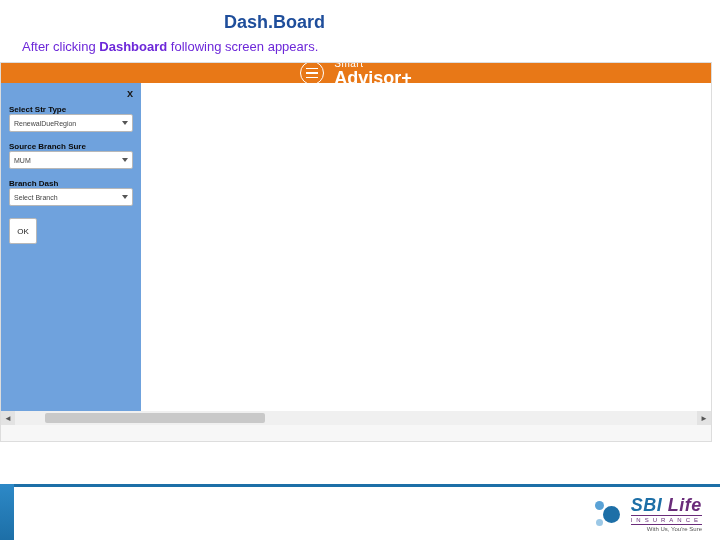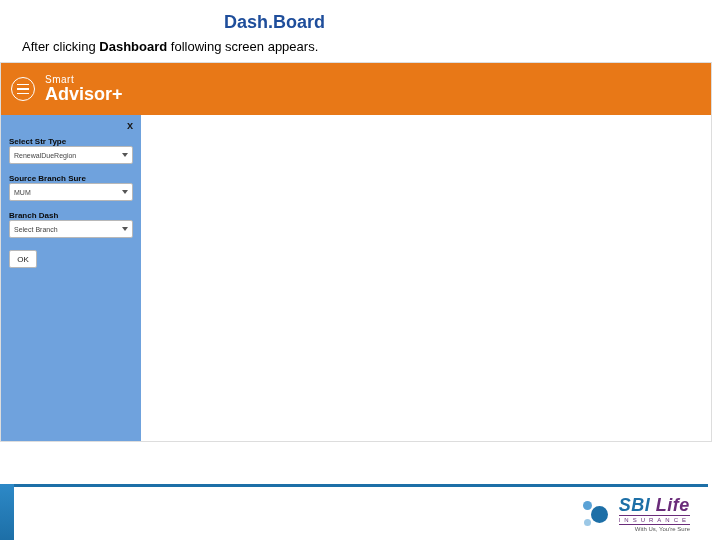--- a/index.html
+++ b/index.html
@@ -1,47 +1,47 @@
 <!DOCTYPE html>
 <html><head>
 <meta charset="utf-8">
 <style>
   * { box-sizing: border-box; margin: 0; padding: 0; }
   html, body { width: 720px; height: 540px; font-family: Arial, sans-serif; background: #fff; overflow: hidden; }
 
   .slide { width: 720px; height: 540px; position: relative; display: flex; flex-direction: column; }
 
   .slide-title { color: #1f4e9b; font-size: 18px; font-weight: 700; text-align: left; padding: 12px 0 6px 224px; }
-  .slide-caption { color: #000000; font-size: 13px; padding: 0 0 8px 22px; }
+  .slide-caption { color: #6d28d9; font-size: 13px; padding: 0 0 8px 22px; }
   .slide-caption .bold { font-weight: 700; }
 
   .app-frame { position: relative; width: 712px; height: 380px; margin-left: 0; border: 1px solid #ddd; background: #f7f7f7; overflow: hidden; }
 
-  .app-header { height: 52px; background: #e87817; display: flex; align-items: center; padding: 0 10px; color: #fff; gap: 10px; }
+  .app-header { height: 20px; background: #e87817; display: flex; align-items: center; padding: 0 10px; color: #fff; gap: 10px; justify-content: center; }
   .menu-icon { width: 24px; height: 24px; border: 1.5px solid #fff; border-radius: 50%; display: flex; flex-direction: column; justify-content: center; align-items: center; gap: 3px; }
   .menu-icon span { width: 12px; height: 1.5px; background: #fff; }
   .brand { line-height: 1; }
   .brand-top { font-size: 10px; font-weight: 400; letter-spacing: .5px; }
   .brand-bottom { font-size: 18px; font-weight: 700; }
 
   .app-body { display: flex; height: calc(100% - 36px - 14px); background: #fff; }
   .sidebar { width: 140px; background: #6fa2dd; height: 100%; position: relative; padding: 22px 8px 8px 8px; display: flex; flex-direction: column; gap: 10px; }
   .close-x { position: absolute; top: 4px; right: 8px; color: #1a1a1a; font-size: 11px; font-weight: 700; cursor: pointer; }
   .field-label { color: #0a0a0a; font-size: 8px; font-weight: 700; }
   .select { width: 100%; height: 18px; background: #fff; border: 1px solid #b8b8b8; border-radius: 2px; display: flex; align-items: center; justify-content: space-between; padding: 0 4px; font-size: 7px; color: #444; cursor: pointer; }
   .select .caret { width: 0; height: 0; border-left: 3px solid transparent; border-right: 3px solid transparent; border-top: 4px solid #555; }
-  .ok-btn { width: 28px; height: 18px; background: #fff; border: 1px solid #b8b8b8; border-radius: 2px; font-size: 8px; color: #1a1a1a; display: flex; align-items: center; justify-content: center; cursor: pointer; margin-top: 2px; }
+  .ok-btn { width: 28px; height: 26px; background: #fff; border: 1px solid #b8b8b8; border-radius: 2px; font-size: 8px; color: #1a1a1a; display: flex; align-items: center; justify-content: center; cursor: pointer; margin-top: 2px; }
   .main { flex: 1; background: #fff; }
 
   .hscroll { height: 14px; background: #eee; display: flex; align-items: center; }
   .hscroll .arrow { width: 14px; height: 14px; background: #e3e3e3; display: flex; align-items: center; justify-content: center; font-size: 8px; color: #555; }
   .hscroll .track { flex: 1; height: 14px; background: #f0f0f0; position: relative; }
   .hscroll .thumb { position: absolute; left: 30px; top: 2px; width: 220px; height: 10px; background: #c9c9c9; border-radius: 2px; }
 
-  .footer-bar { position: absolute; left: 0; right: 12px; bottom: 0; height: 56px; display: flex; margin-top: 20px; }
+  .footer-bar { position: absolute; left: 0; right: 0; bottom: 0; height: 56px; display: flex; margin-top: 20px; }
   .footer-left { flex: 0 0 14px; background: linear-gradient(180deg,#2d89c7,#1d6fa7); }
   .footer-mid { flex: 1; background: #fff; border-top: 3px solid #1d6fa7; display: flex; align-items: center; justify-content: flex-end; padding-right: 18px; }
   .sbi-logo { display: flex; align-items: center; gap: 8px; }
   .sbi-icon { width: 30px; height: 30px; position: relative; }
   .sbi-icon .d { position: absolute; border-radius: 50%; }
   .sbi-icon .d1 { width: 9px; height: 9px; background: #5aa2d6; top: 2px; left: 2px; }
   .sbi-icon .d2 { width: 17px; height: 17px; background: #1d6fa7; top: 7px; left: 10px; }
   .sbi-icon .d3 { width: 7px; height: 7px; background: #9cc8e6; top: 20px; left: 3px; }
   .sbi-text { line-height: 1; text-align: left; }
   .sbi-text .t1 { color: #1d6fa7; font-style: italic; font-weight: 700; font-size: 18px; letter-spacing: .5px; }

